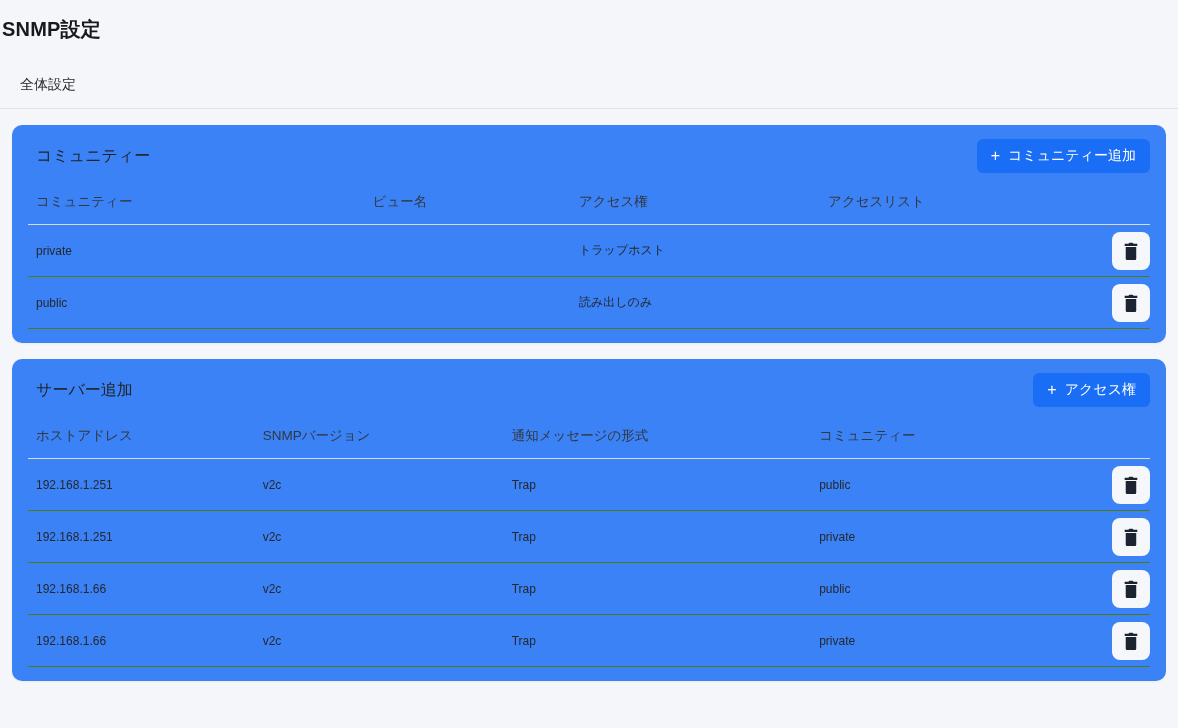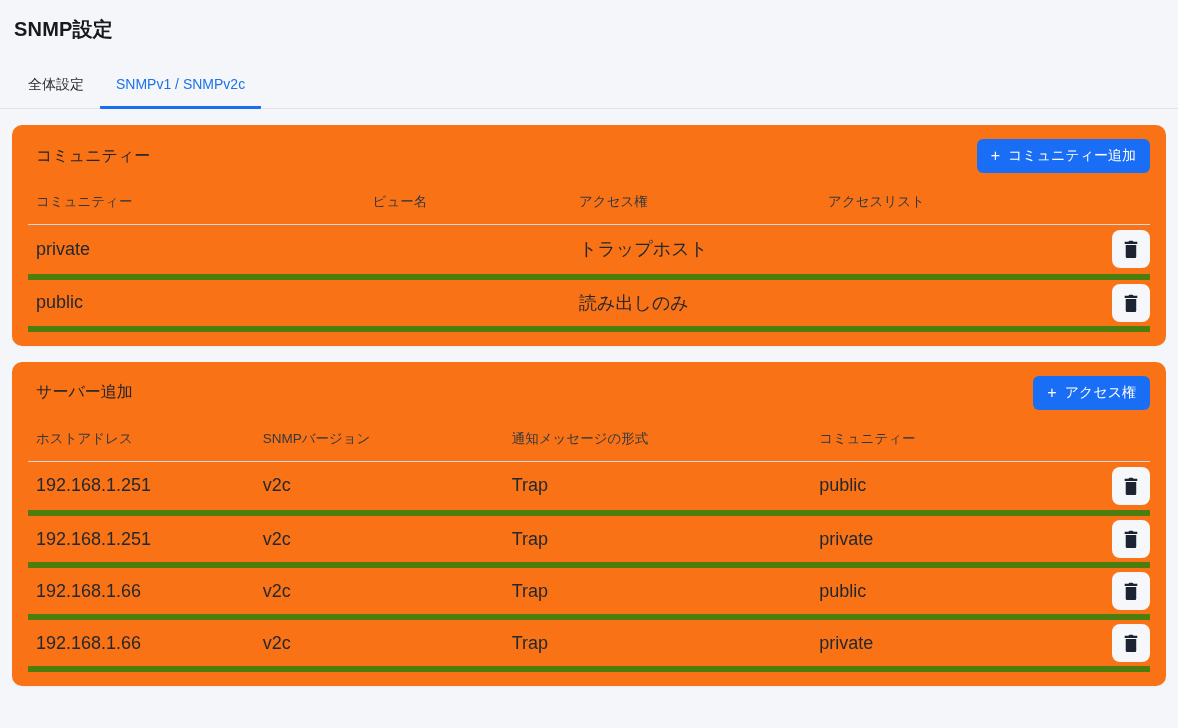--- a/index.html
+++ b/index.html
@@ -5,52 +5,52 @@
   * { box-sizing: border-box; margin: 0; padding: 0; }
   html, body { width: 1178px; height: 728px; }
   body {
     font-family: "Liberation Sans", "DejaVu Sans", sans-serif;
     background: #f4f6fa;
     color: #24282d;
     overflow: hidden;
   }
   
   .page-title {
-    padding: 16px 0 0 14px;
+    padding: 16px 0 0 2px;
     font-size: 20px;
     font-weight: 600;
     letter-spacing: .2px;
     color: #17191d;
   }
   
   .tabbar {
     display: flex;
     margin-top: 22px;
-    padding-left: 12px;
+    padding-left: 4px;
     border-bottom: 1px solid #e0e4ea;
   }
   .tab {
     padding: 11px 16px 12px;
     font-size: 14px;
     font-weight: 500;
     color: #262b31;
     border-bottom: 3px solid transparent;
     margin-bottom: -1px;
     cursor: pointer;
     white-space: nowrap;
   }
   .tab.active {
     color: #1a73e8;
     border-bottom-color: #1a6ef5;
     border-radius: 0 0 1px 1px;
   }
   
   .card {
     margin: 16px 12px 0;
-    background: #f97316;
+    background: #3b82f6;
     border-radius: 10px;
     padding: 8px 16px 14px;
     box-shadow: 0 1px 2px rgba(20, 30, 50, 0.05);
   }
   .card-head {
     display: flex;
     justify-content: space-between;
     align-items: center;
     padding: 6px 0 6px 8px;
     min-height: 44px;
@@ -87,26 +87,26 @@
     text-align: left;
     font-size: 13.5px;
     font-weight: 500;
     color: #33383e;
     padding: 14px 8px 13px;
     border-bottom: 1px solid #d8dce2;
     white-space: nowrap;
     overflow: hidden;
   }
   td {
-    font-size: 18px;
+    font-size: 12px;
     font-weight: 400;
     color: #24282d;
     padding: 0 8px;
     height: 52px;
-    border-bottom: 6px solid #4d7c0f;
+    border-bottom: 1px solid #4d7c0f;
     white-space: nowrap;
     overflow: hidden;
   }
   td.action-cell { text-align: right; padding-right: 0; }
   .delete-button {
     display: inline-flex;
     align-items: center;
     justify-content: center;
     width: 38px;
     height: 38px;
@@ -118,21 +118,20 @@
   }
   .delete-button svg { display: block; }
 </style>
 </head>
 <body>
 
 <h1 class="page-title">SNMP設定</h1>
 
 <nav class="tabbar">
   <div class="tab">全体設定</div>
-  <div class="tab active">SNMPv1 / SNMPv2c</div>
 </nav>
 
 <section class="card">
   <div class="card-head">
     <div class="card-title">コミュニティー</div>
     <button class="add-button">
       <span class="plus">+</span>
       <span>コミュニティー追加</span>
     </button>
   </div>

